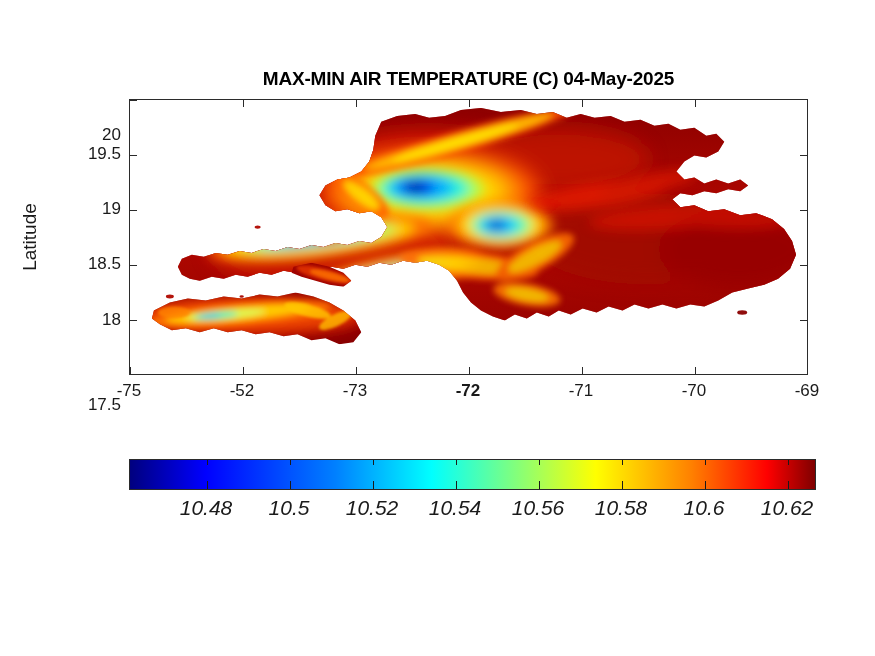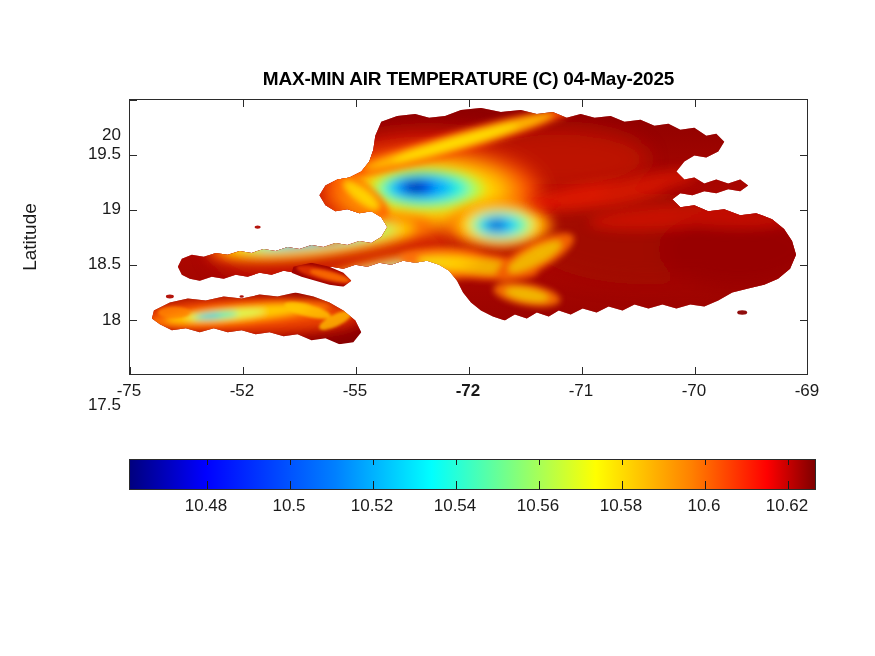--- a/index.html
+++ b/index.html
@@ -159,24 +159,25 @@
   .cb-tick-top {
     position: absolute;
     top: 0;
     width: 1px;
     height: 5px;
     background: #1a1a1a;
   }
   .cb-label {
     position: absolute;
     top: 496px;
-    font-size: 17px;
+    font-size: 21px;
     color: #1a1a1a;
     transform: translateX(-50%);
     white-space: nowrap;
+    font-style: italic;
   }
 
   
   #map-svg { display: block; width: 100%; height: 100%; }
 </style>
 </head>
 <body>
 
 <div id="figure">
 
@@ -424,21 +425,21 @@
     <div class="ytick-mark" style="top:220px;"></div>
 
     <div class="ytick-mark-right" style="top:55px;"></div>
     <div class="ytick-mark-right" style="top:110px;"></div>
     <div class="ytick-mark-right" style="top:165px;"></div>
     <div class="ytick-mark-right" style="top:220px;"></div>
   </div>
 
   <div class="xtick-label" style="left:113px;">-75</div>
   <div class="xtick-label" style="left:226px;">-52</div>
-  <div class="xtick-label" style="left:339px;">-55</div>
+  <div class="xtick-label" style="left:339px;">-73</div>
   <div class="xtick-label" style="left:452px;font-weight:bold;">-72</div>
   <div class="xtick-label" style="left:565px;">-71</div>
   <div class="xtick-label" style="left:678px;">-70</div>
   <div class="xtick-label" style="left:791px;">-69</div>
 
   <div class="ytick-label" style="top:375px;margin-top:30px;">
       <span>17.5</span>
     </div>
   <div class="ytick-label" style="top:320px;">
       <span>18</span>

